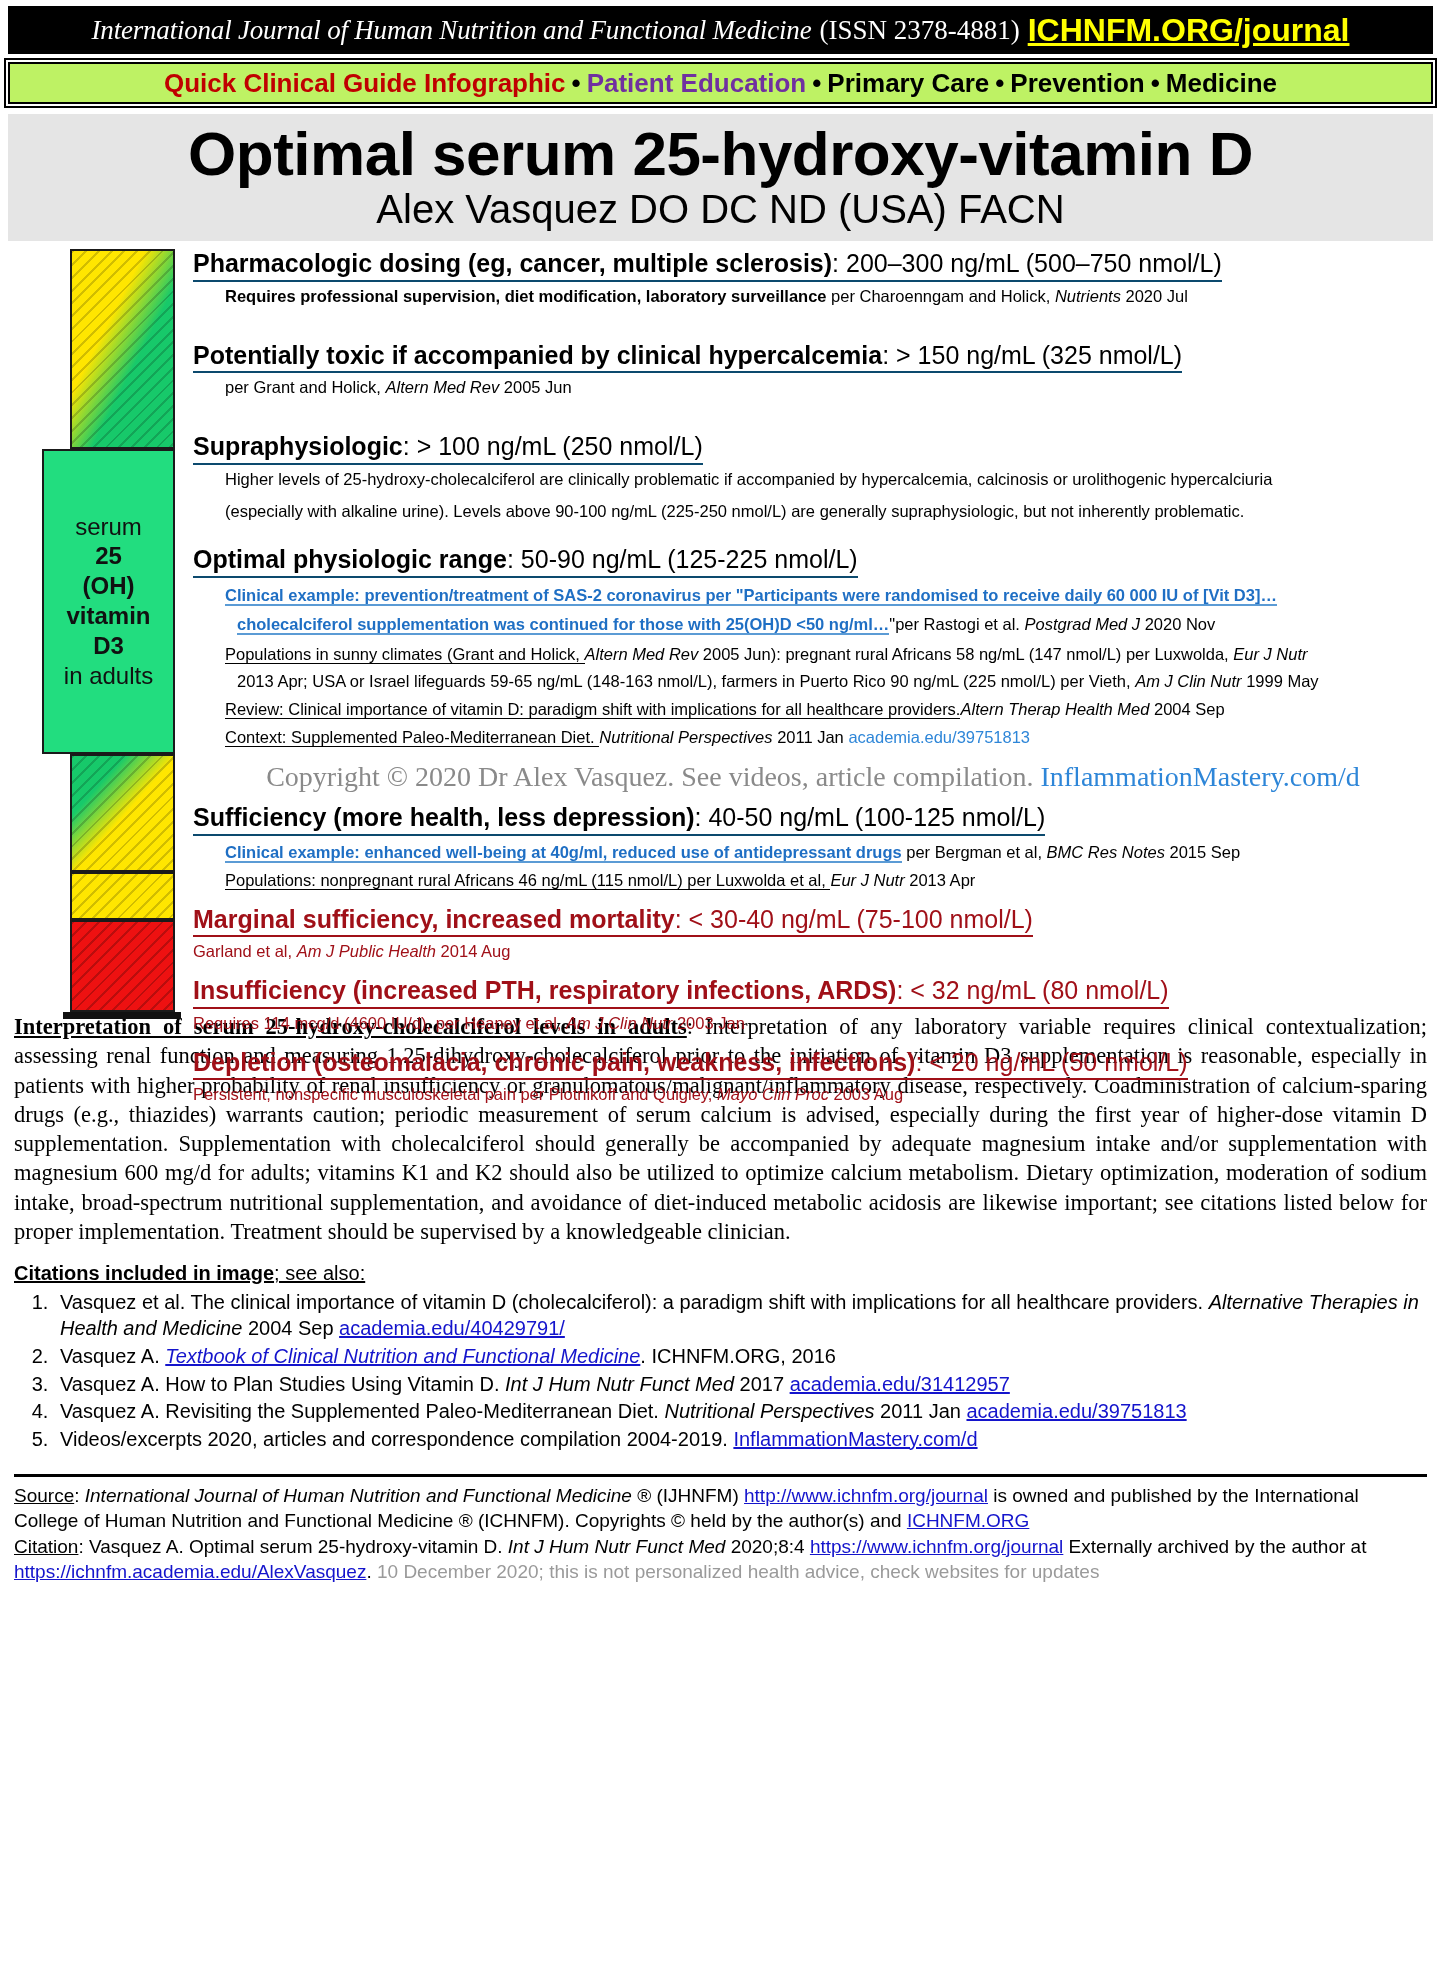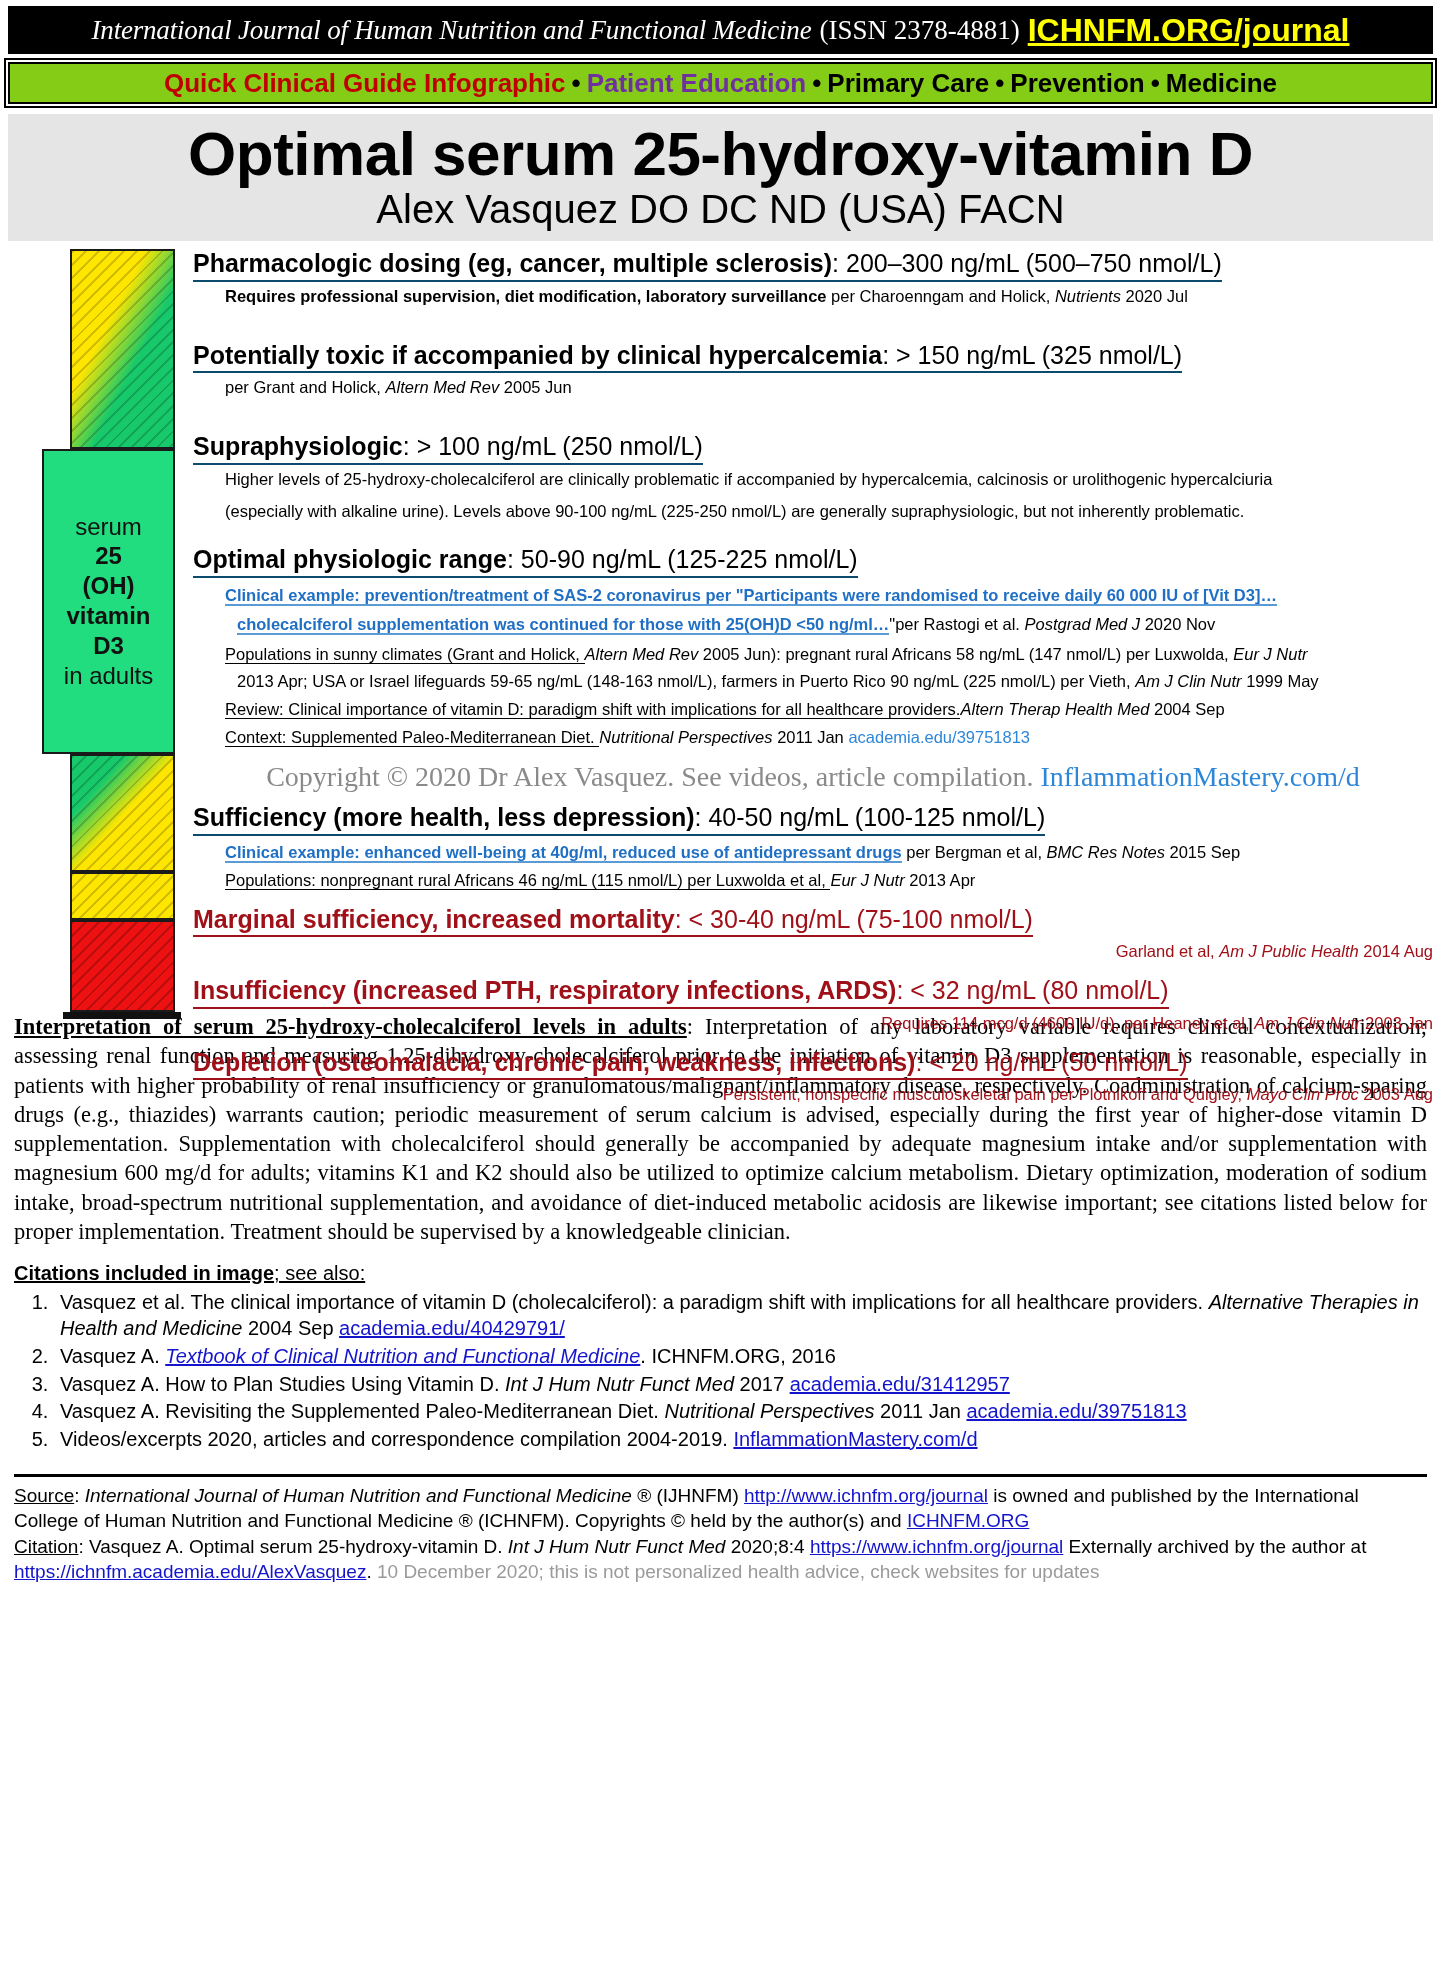--- a/index.html
+++ b/index.html
@@ -30,21 +30,21 @@
   }
   .journal-bar .jb-link{
     color:#ffff00; text-decoration:underline; font-weight:bold;
     font-size:32px; font-family:"Liberation Sans", sans-serif;
     margin-left:8px;
   }
 
   
   .yellow-banner{
     margin:8px 8px 0 8px;
-    background:#84cc16;
+    background:#bef264;
     border:2px solid #000;
     outline:2px solid #000; outline-offset:2px;
     height:42px;
     display:flex; align-items:center; justify-content:center;
     white-space:nowrap;
     font-weight:bold; font-size:26px;
   }
   .yb-red{ color:#c00000; }
   .yb-purple{ color:#7030a0; }
   .yb-black{ color:#000; }
@@ -123,21 +123,21 @@
   .hl .val{ font-weight:normal; }
   .hl-red{
     font-weight:bold; font-size:25px; line-height:1.18;
     color:#a01018; border-bottom:2px solid #a01018; display:inline-block;
     padding-bottom:1px; white-space:nowrap;
   }
   .hl-red .val{ font-weight:normal; }
   .sub{ font-size:16.5px; line-height:1.45; margin-top:3px; white-space:nowrap;margin-left:32px; }
   .sub-b{ font-weight:bold; }
   .sub-i{ font-style:italic; }
-  .sub-red{ color:#a01018; font-size:16.5px; line-height:1.45; margin-top:3px; white-space:nowrap;text-align:right;}
+  .sub-red{ color:#a01018; font-size:16.5px; line-height:1.45; margin-top:3px; white-space:nowrap;}
   .sub-blue{ color:#1f6fc4; font-weight:bold; font-size:16.5px; line-height:1.5;
              white-space:nowrap; }
   .u-part{ border-bottom:1.5px solid #000; }
   .u-blue{ border-bottom:2px solid #5b9bd5; }
   .link-blue{ color:#2e86d8; }
   .copyline{
     text-align:center; color:#8a8a8a; font-size:28px; margin:12px 0 10px 0;font-family:Liberation Serif, serif;
   }
   .copyline .cl-link{ color:#2e86d8; }
   .sp-lg{ height:30px; }

